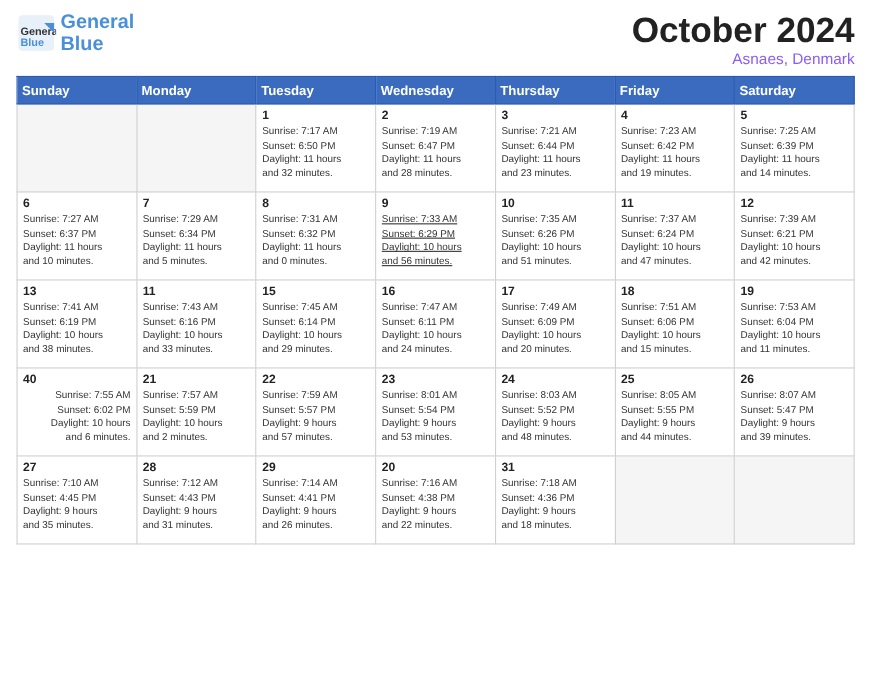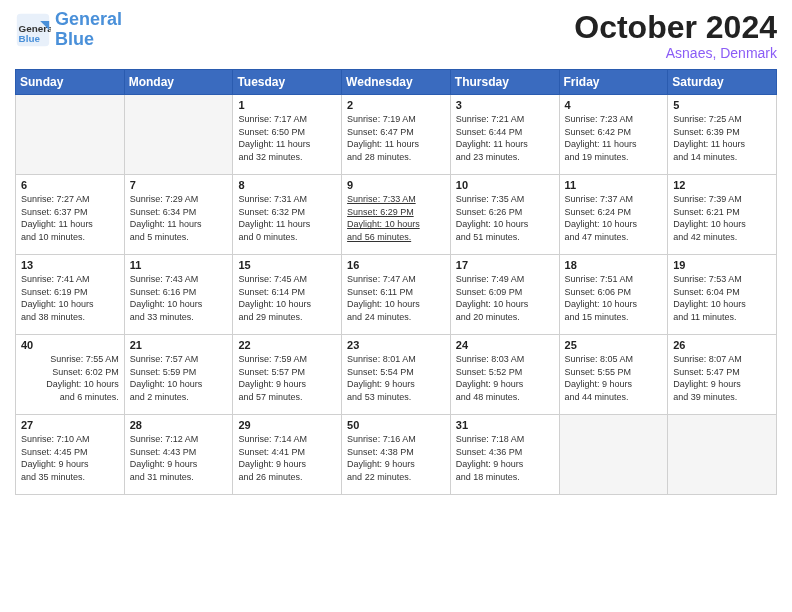--- a/index.html
+++ b/index.html
@@ -340,21 +340,21 @@
 and 31 minutes.</div>
           </td>
           <td>
             <div class="day-num">29</div>
             <div class="day-info" style="white-space: pre-line;">Sunrise: 7:14 AM
 Sunset: 4:41 PM
 Daylight: 9 hours
 and 26 minutes.</div>
           </td>
           <td>
-            <div class="day-num">50</div>
+            <div class="day-num">20</div>
             <div class="day-info" style="white-space: pre-line;">Sunrise: 7:16 AM
 Sunset: 4:38 PM
 Daylight: 9 hours
 and 22 minutes.</div>
           </td>
           <td>
             <div class="day-num">31</div>
             <div class="day-info" style="white-space: pre-line;">Sunrise: 7:18 AM
 Sunset: 4:36 PM
 Daylight: 9 hours

